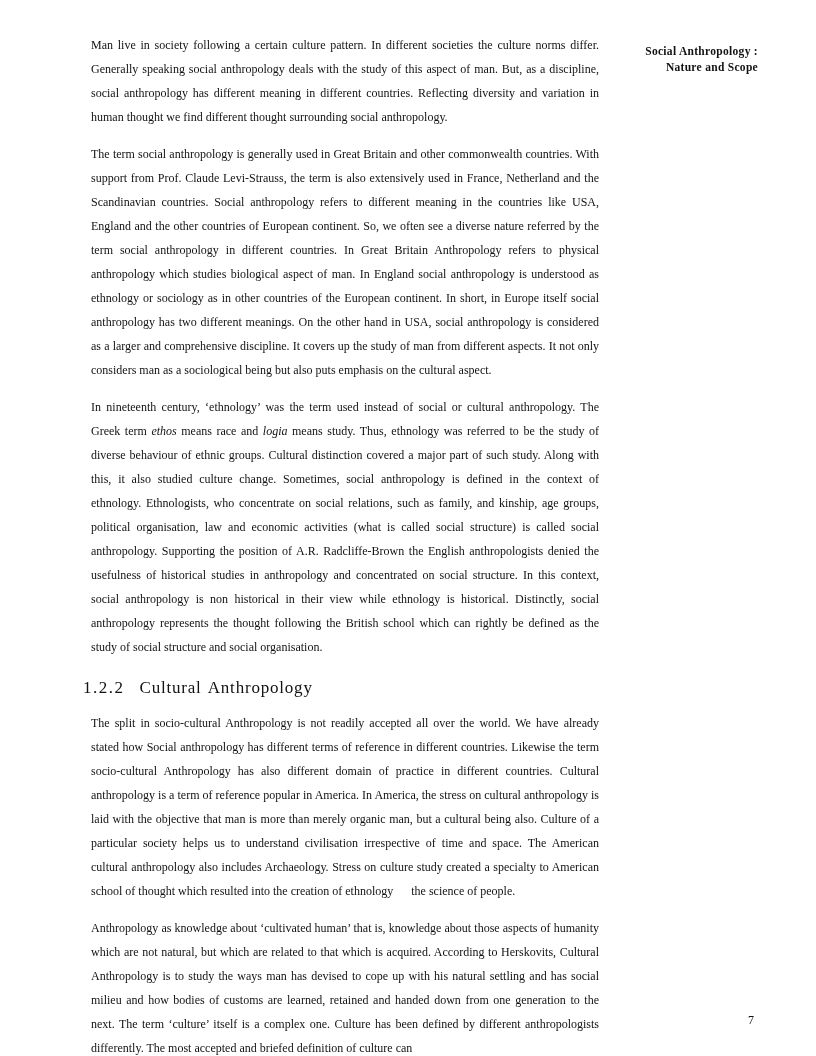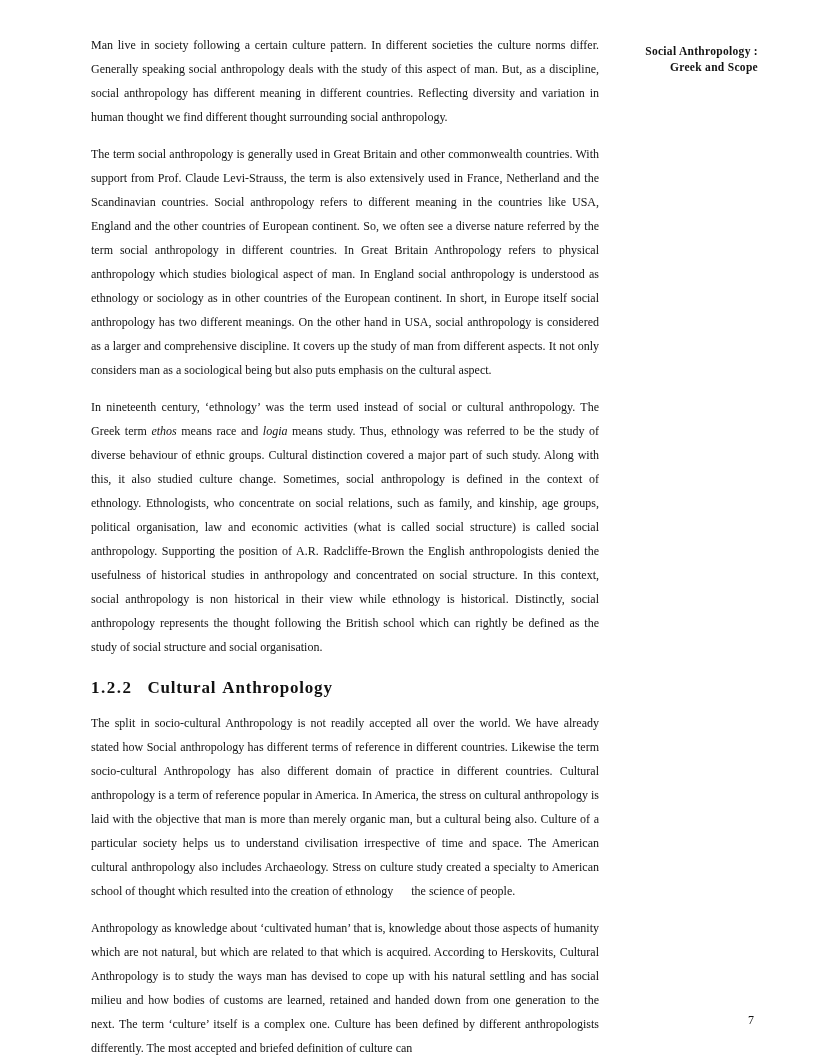--- a/index.html
+++ b/index.html
@@ -16,23 +16,23 @@
     left:75px; top:33px; width:524px;
   }
   .content p {
     margin:0 0 13px 16px;
     font-size:12px;
     line-height:24px;
     text-align:justify;
   }
   .content p i { }
   .section-heading {
-    margin:19px 0 13px 16px;
+    margin:19px 0 13px 8px;
     font-size:17px;
-    font-weight:bold;
+    font-weight:normal;
   }
   .section-heading .num { margin-right:15px; letter-spacing:1.5px; }
   .section-heading .title { letter-spacing:0.8px; word-spacing:2px; }
   .marginal {
     position:absolute;
     top:44px; right:58px;
     text-align:right;
     font-weight:bold;
     font-size:11.5px;
     line-height:15.5px;
@@ -44,21 +44,21 @@
     font-size:12px;
   }
 </style>
 </head>
 <body>
 
 <div class="page">
 
   <div class="marginal">
     <div>Social Anthropology :</div>
-    <div>Greek and Scope</div>
+    <div>Nature and Scope</div>
   </div>
 
   <div class="content">
     <p><span>Man live in society following a certain culture pattern. In different societies the culture norms differ. Generally speaking social anthropology deals with the study of this aspect of man. But, as a discipline, social anthropology has different meaning in different countries. Reflecting diversity and variation in human thought we find different thought surrounding social anthropology.</span></p>
     <p><span>The term social anthropology is generally used in Great Britain and other commonwealth countries. With support from Prof. Claude Levi-Strauss, the term is also extensively used in France, Netherland and the Scandinavian countries. Social anthropology refers to different meaning in the countries like USA, England and the other countries of European continent. So, we often see a diverse nature referred by the term social anthropology in different countries. In Great Britain Anthropology refers to physical anthropology which studies biological aspect of man. In England social anthropology is understood as ethnology or sociology as in other countries of the European continent. In short, in Europe itself social anthropology has two different meanings. On the other hand in USA, social anthropology is considered as a larger and comprehensive discipline. It covers up the study of man from different aspects. It not only considers man as a sociological being but also puts emphasis on the cultural aspect.</span></p>
     <p><span>In nineteenth century, ‘ethnology’ was the term used instead of social or cultural anthropology. The Greek term </span><i>ethos</i><span> means race and </span><i>logia</i><span> means study. Thus, ethnology was referred to be the study of diverse behaviour of ethnic groups. Cultural distinction covered a major part of such study. Along with this, it also studied culture change. Sometimes, social anthropology is defined in the context of ethnology. Ethnologists, who concentrate on social relations, such as family, and kinship, age groups, political organisation, law and economic activities (what is called social structure) is called social anthropology. Supporting the position of A.R. Radcliffe-Brown the English anthropologists denied the usefulness of historical studies in anthropology and concentrated on social structure. In this context, social anthropology is non historical in their view while ethnology is historical. Distinctly, social anthropology represents the thought following the British school which can rightly be defined as the study of social structure and social organisation.</span></p>
 
     <div class="section-heading">
       <span class="num">1.2.2</span><span class="title">Cultural Anthropology</span>
     </div>

